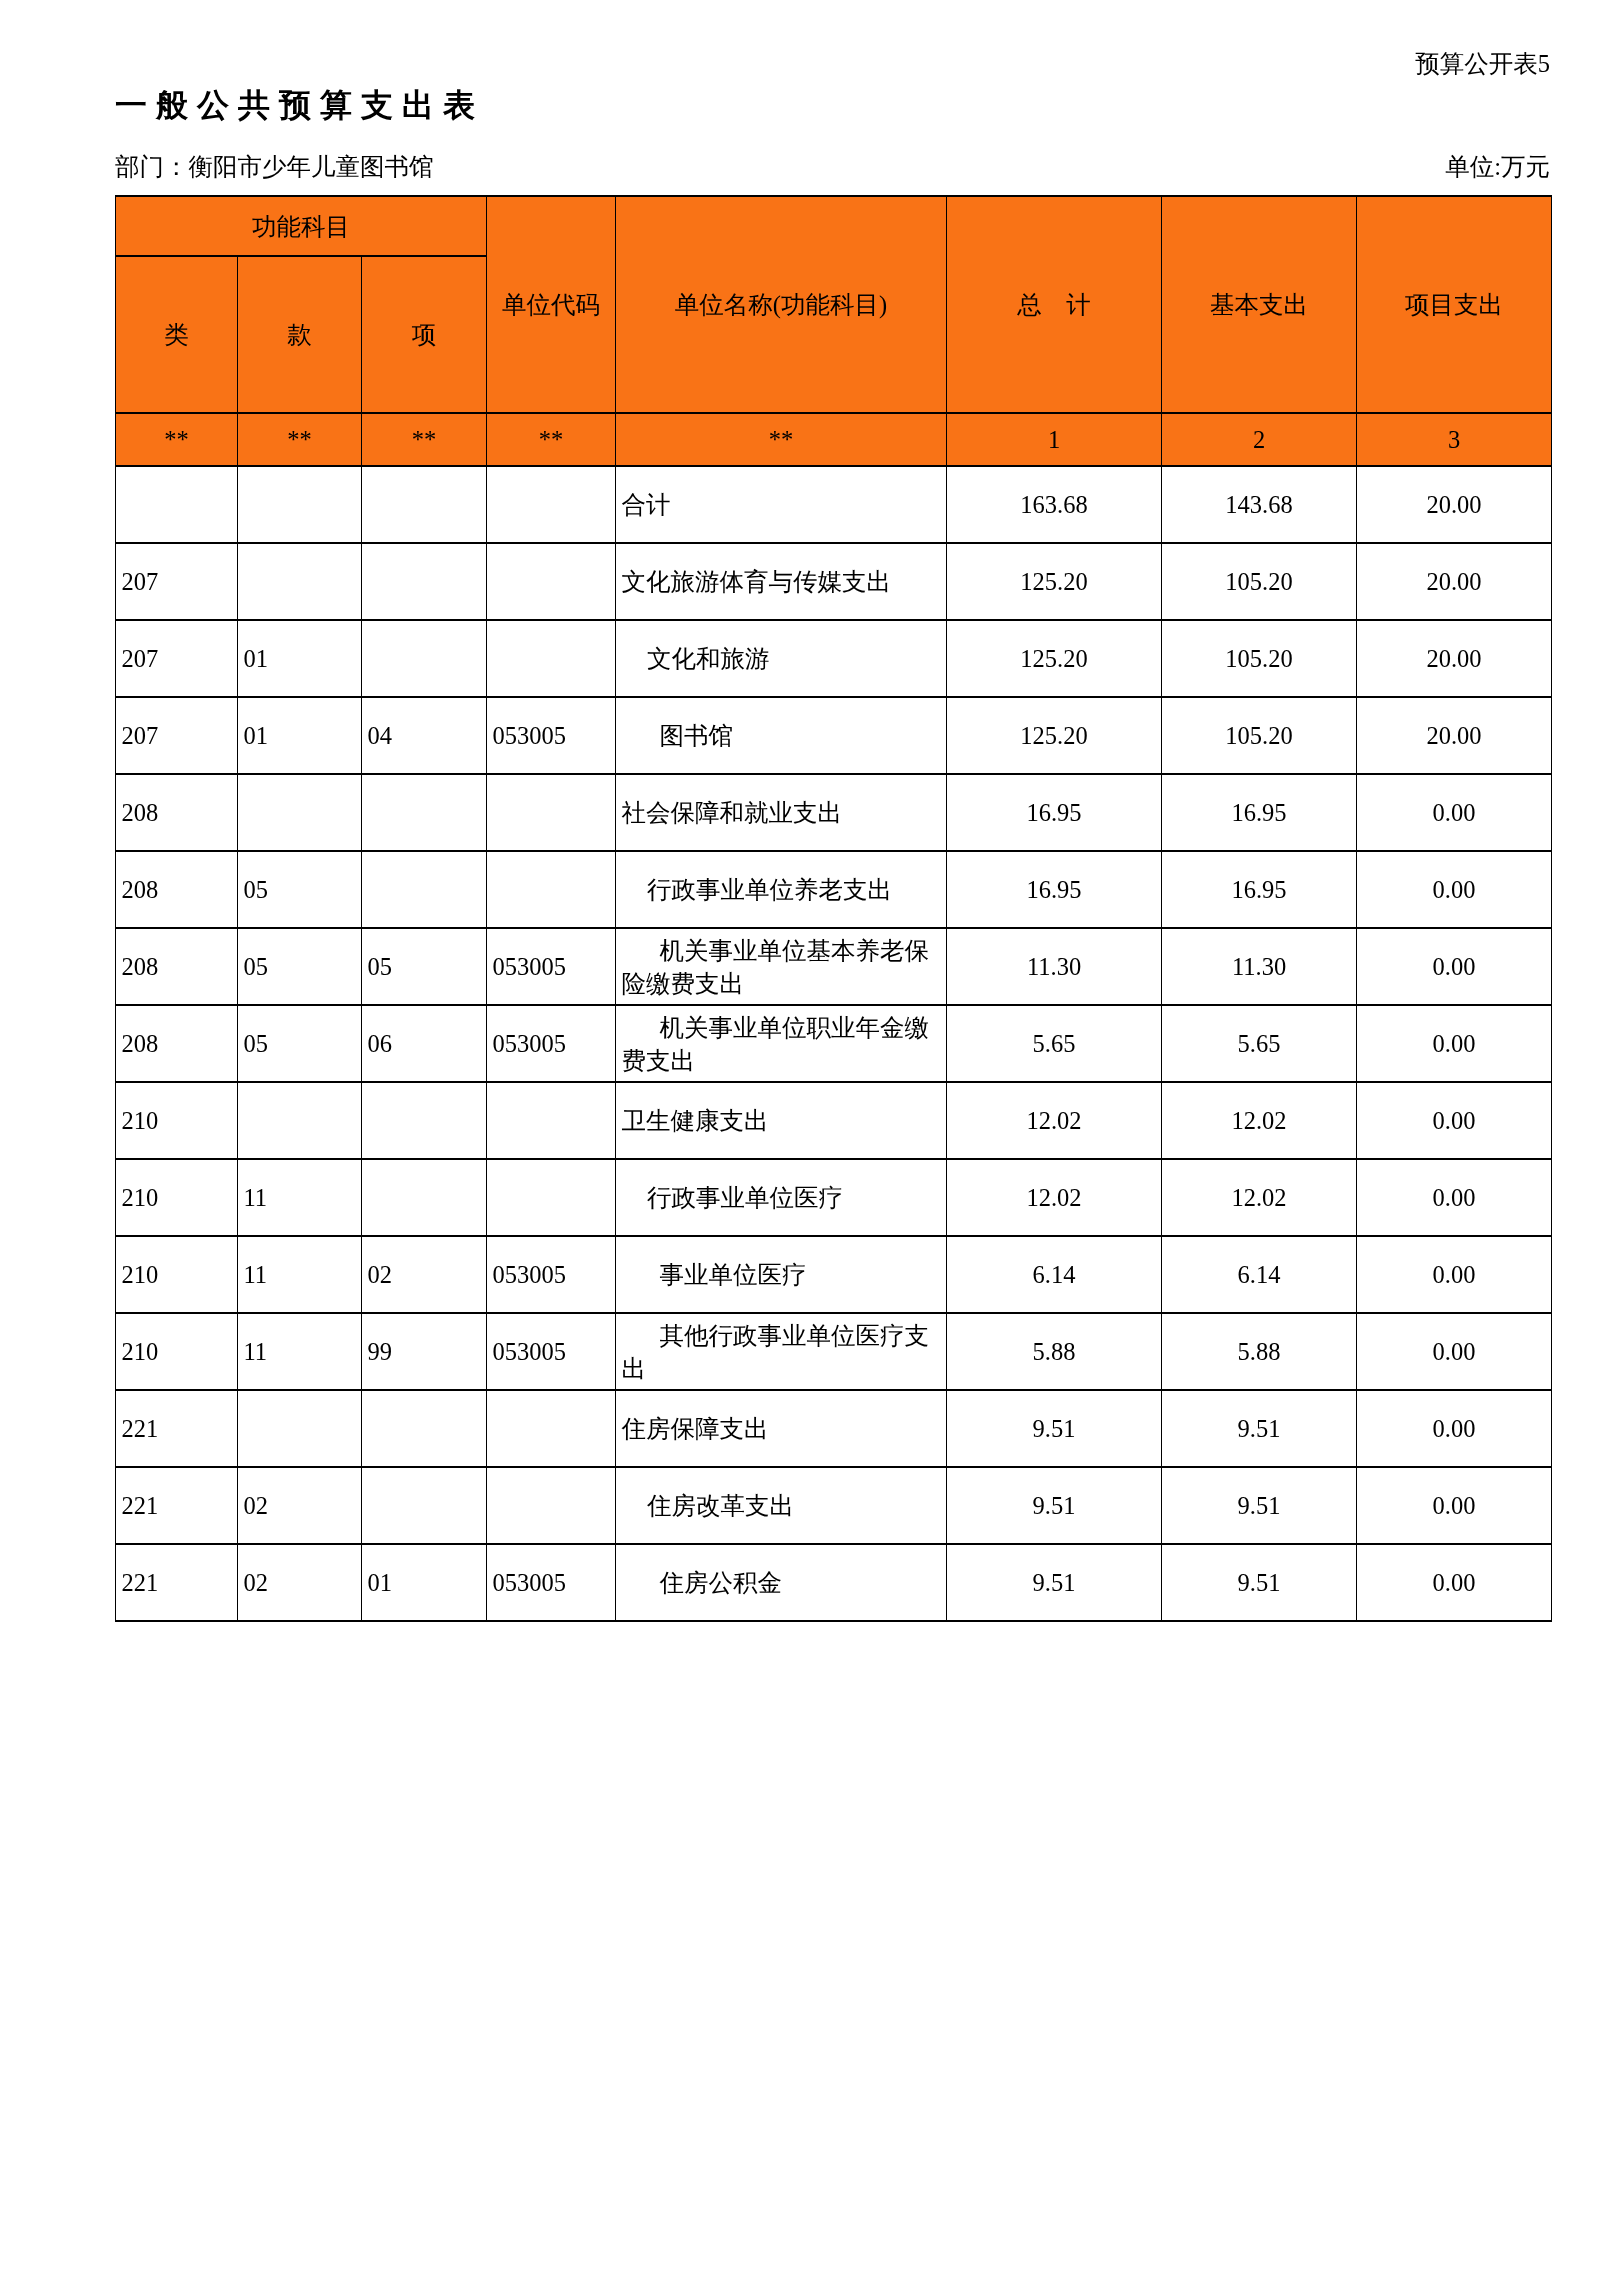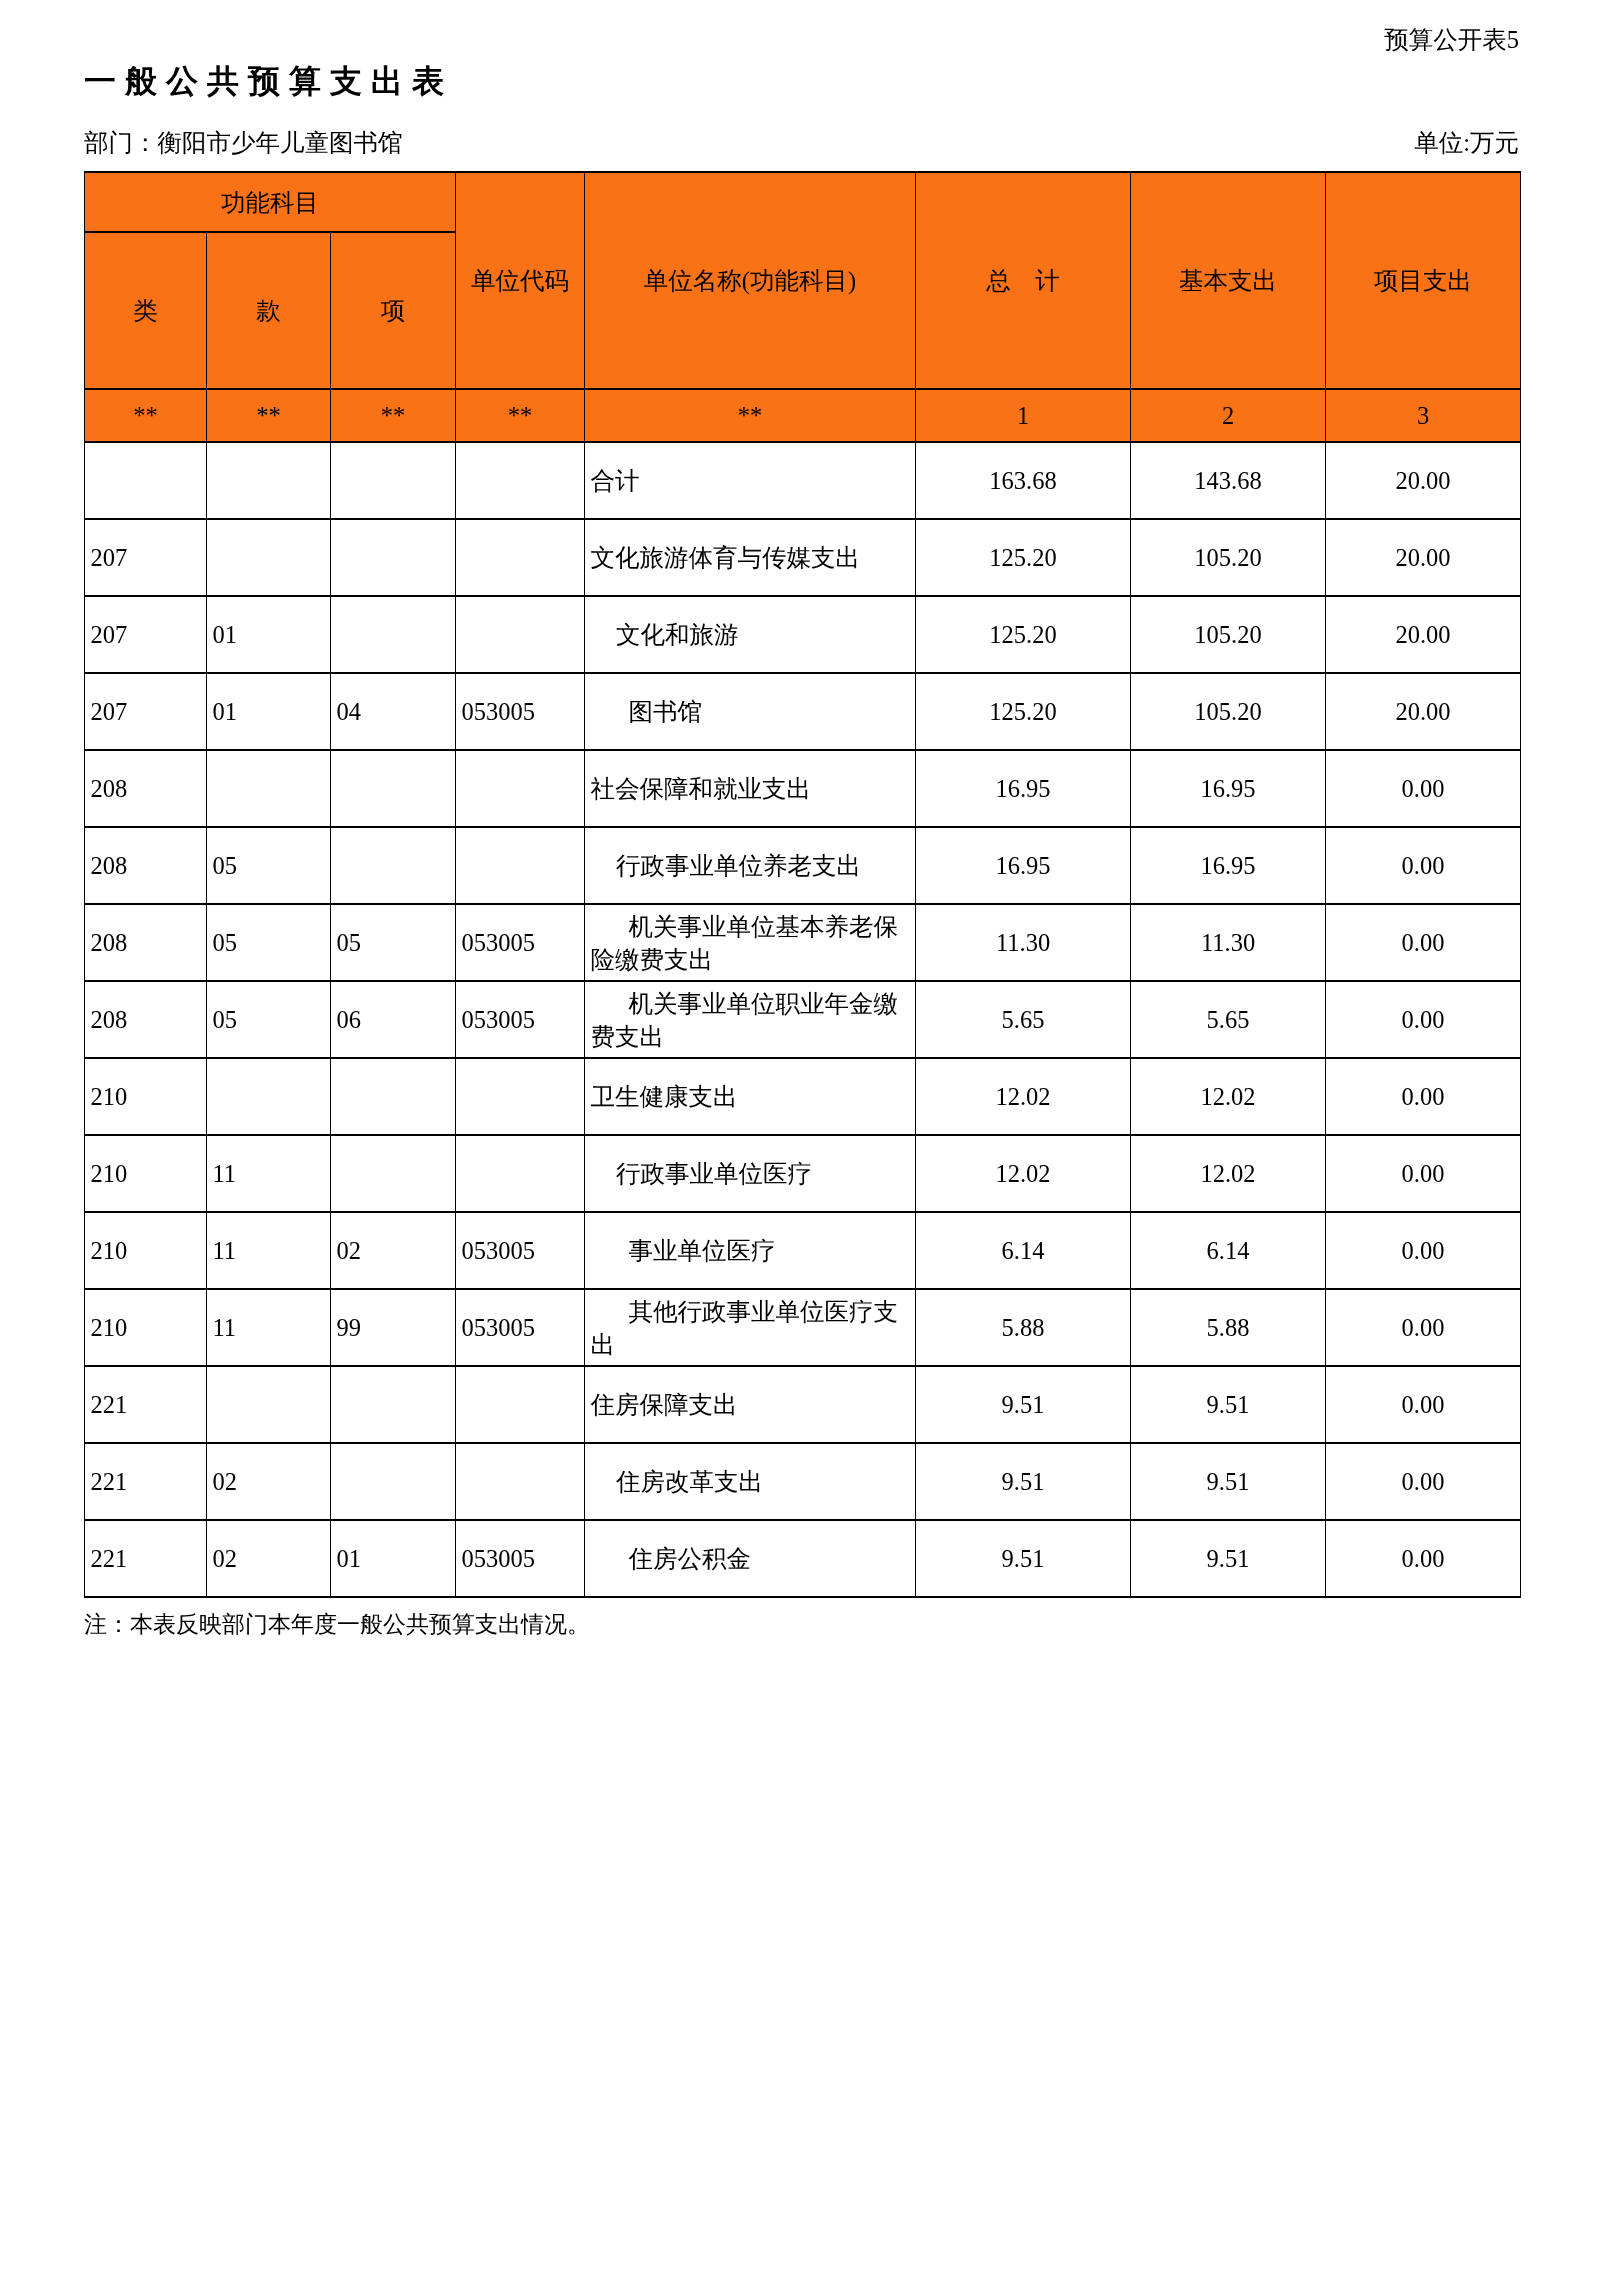--- a/index.html
+++ b/index.html
@@ -11,22 +11,22 @@
   }
   .page {
     position: relative;
     width: 1623px;
     height: 2296px;
     background: #ffffff;
     overflow: hidden;
   }
   .content {
     width: 1435px;
-    margin-left: 84px;
-    padding-top: 24px;
+    margin-left: 115px;
+    padding-top: 48px;
   }
   .corner {
     text-align: right;
     font-size: 24.5px;
     line-height: 31px;
     height: 33px;
   }
   .title {
     font-size: 32px;
     font-weight: bold;
@@ -278,17 +278,16 @@
     <td class="c">01</td>
     <td class="c">053005</td>
     <td class="n indent-2">住房公积金</td>
     <td class="v">9.51</td>
     <td class="v">9.51</td>
     <td class="v">0.00</td>
   </tr>
         </tbody>
     </table>
 
-    <div class="note">注：本表反映部门本年度一般公共预算支出情况。</div>
 
   </div>
 </div>
 
 
 </body></html>

